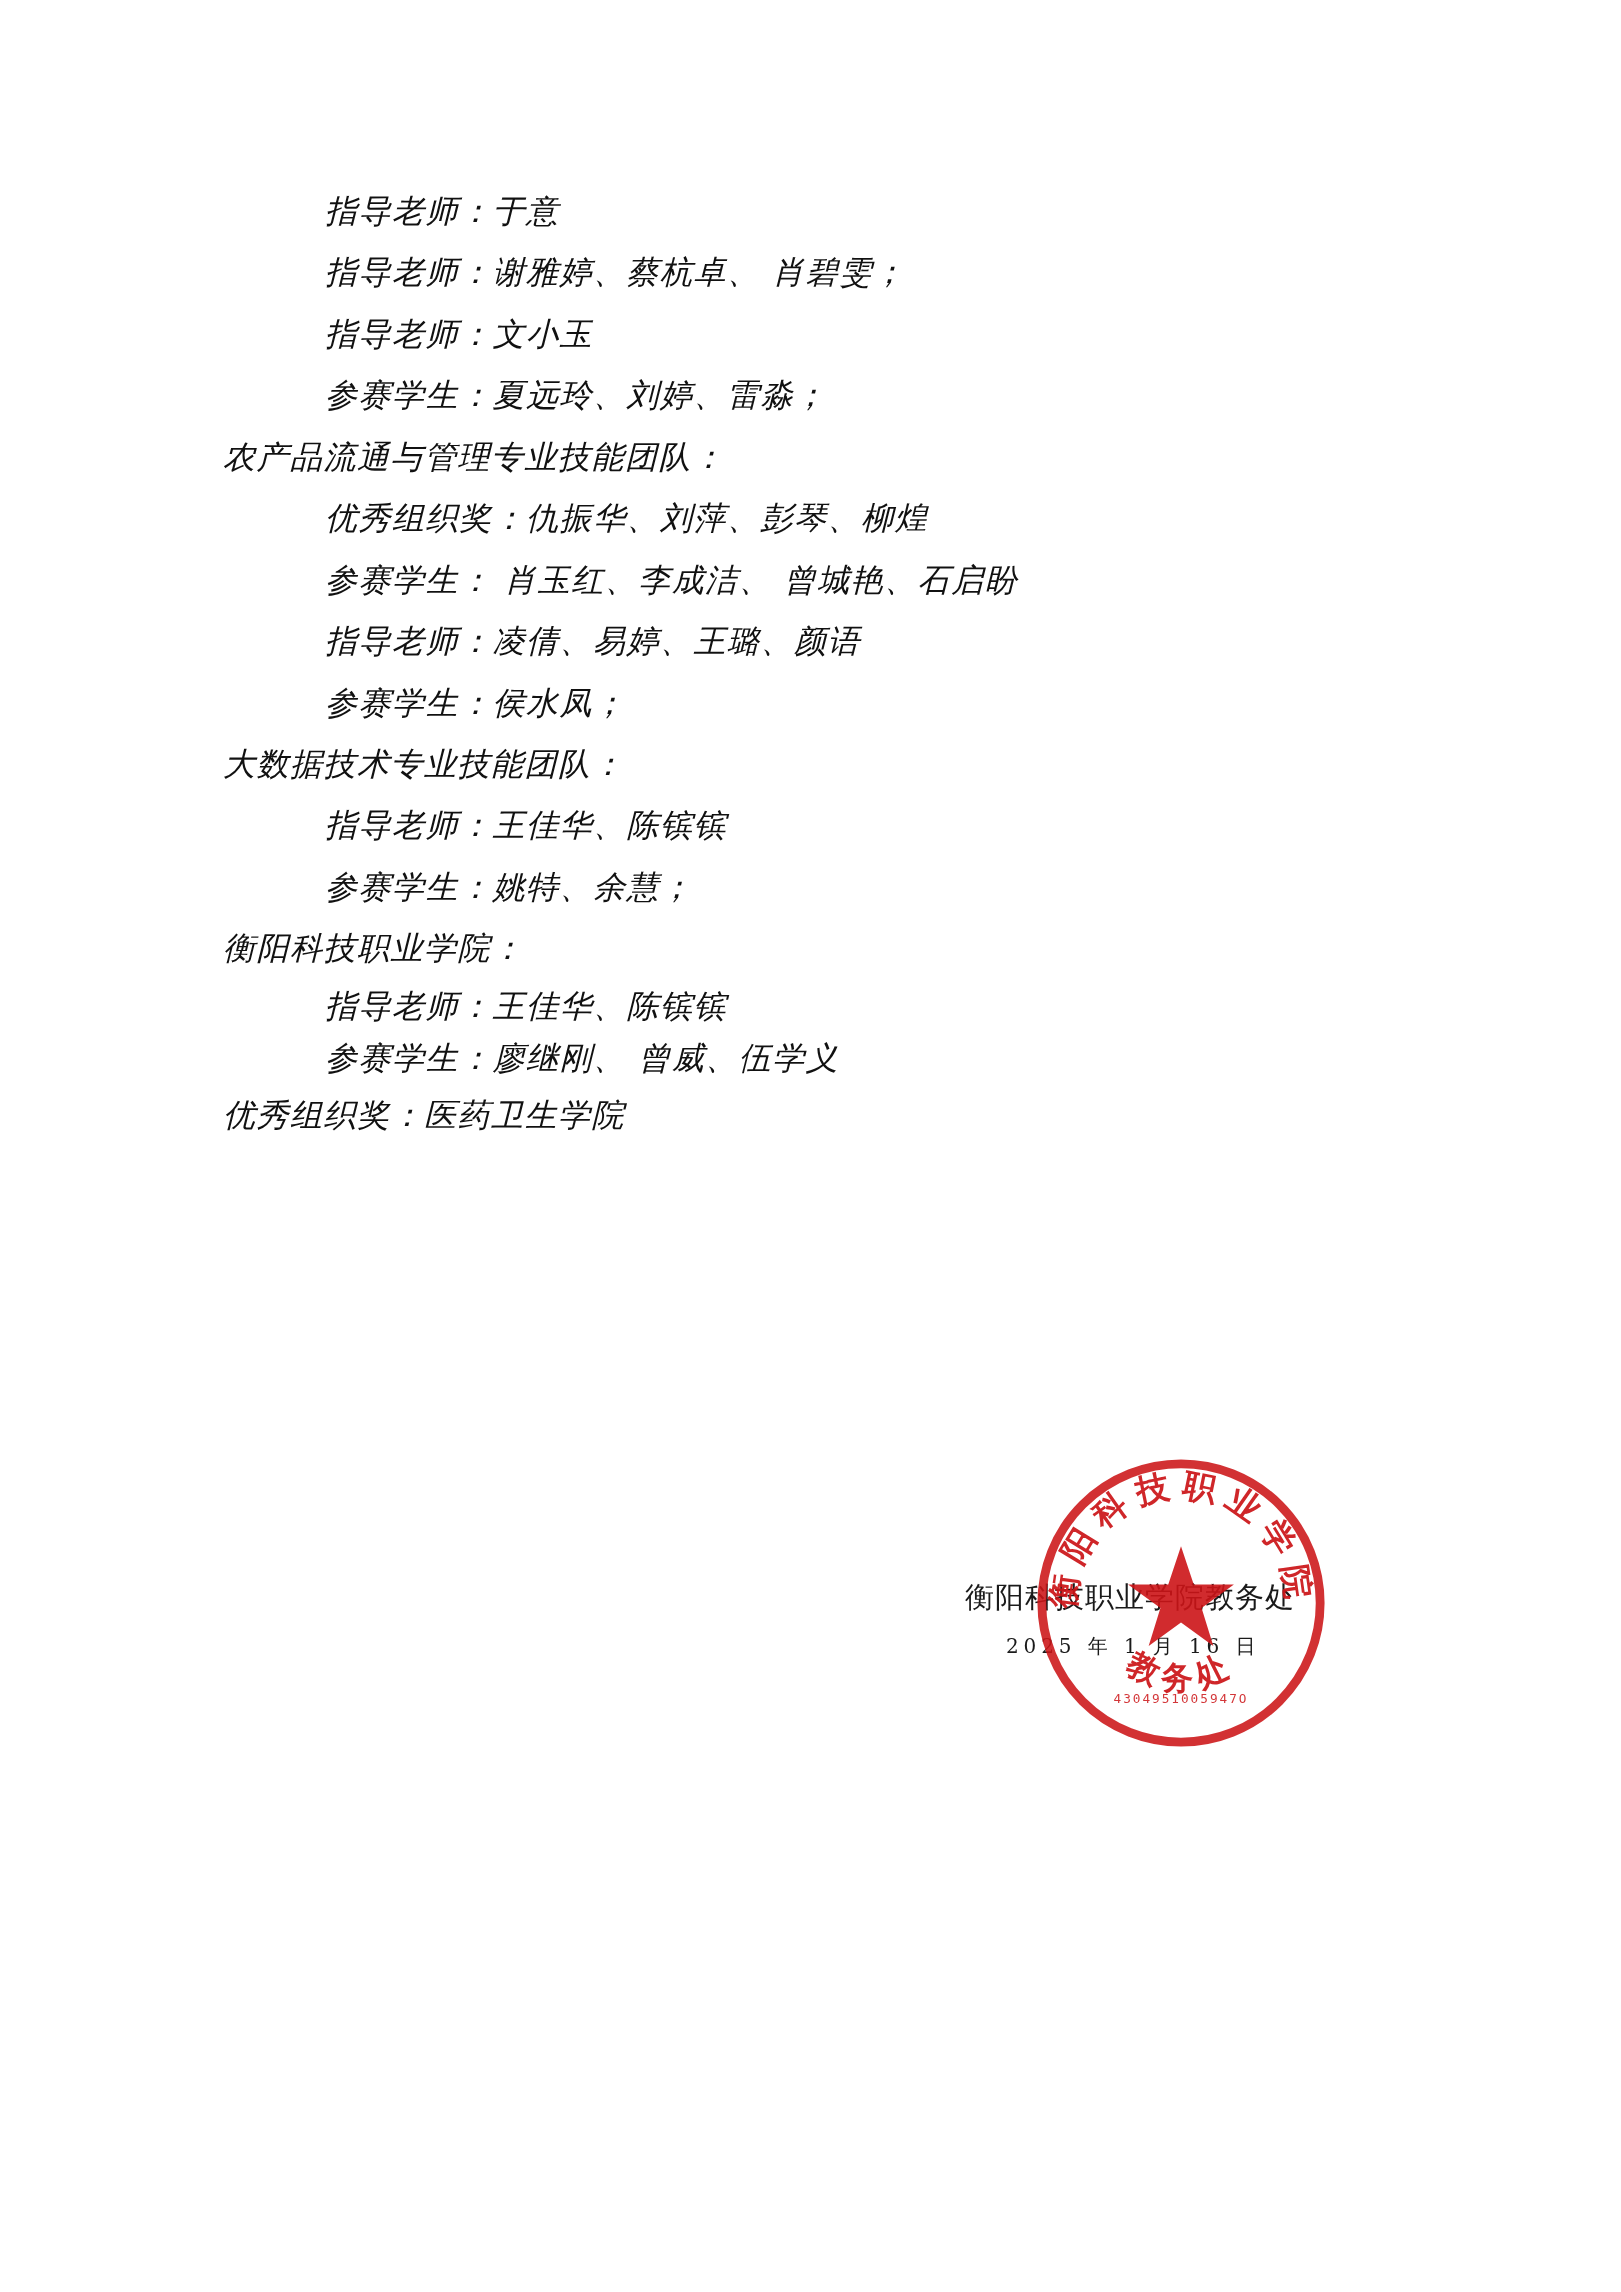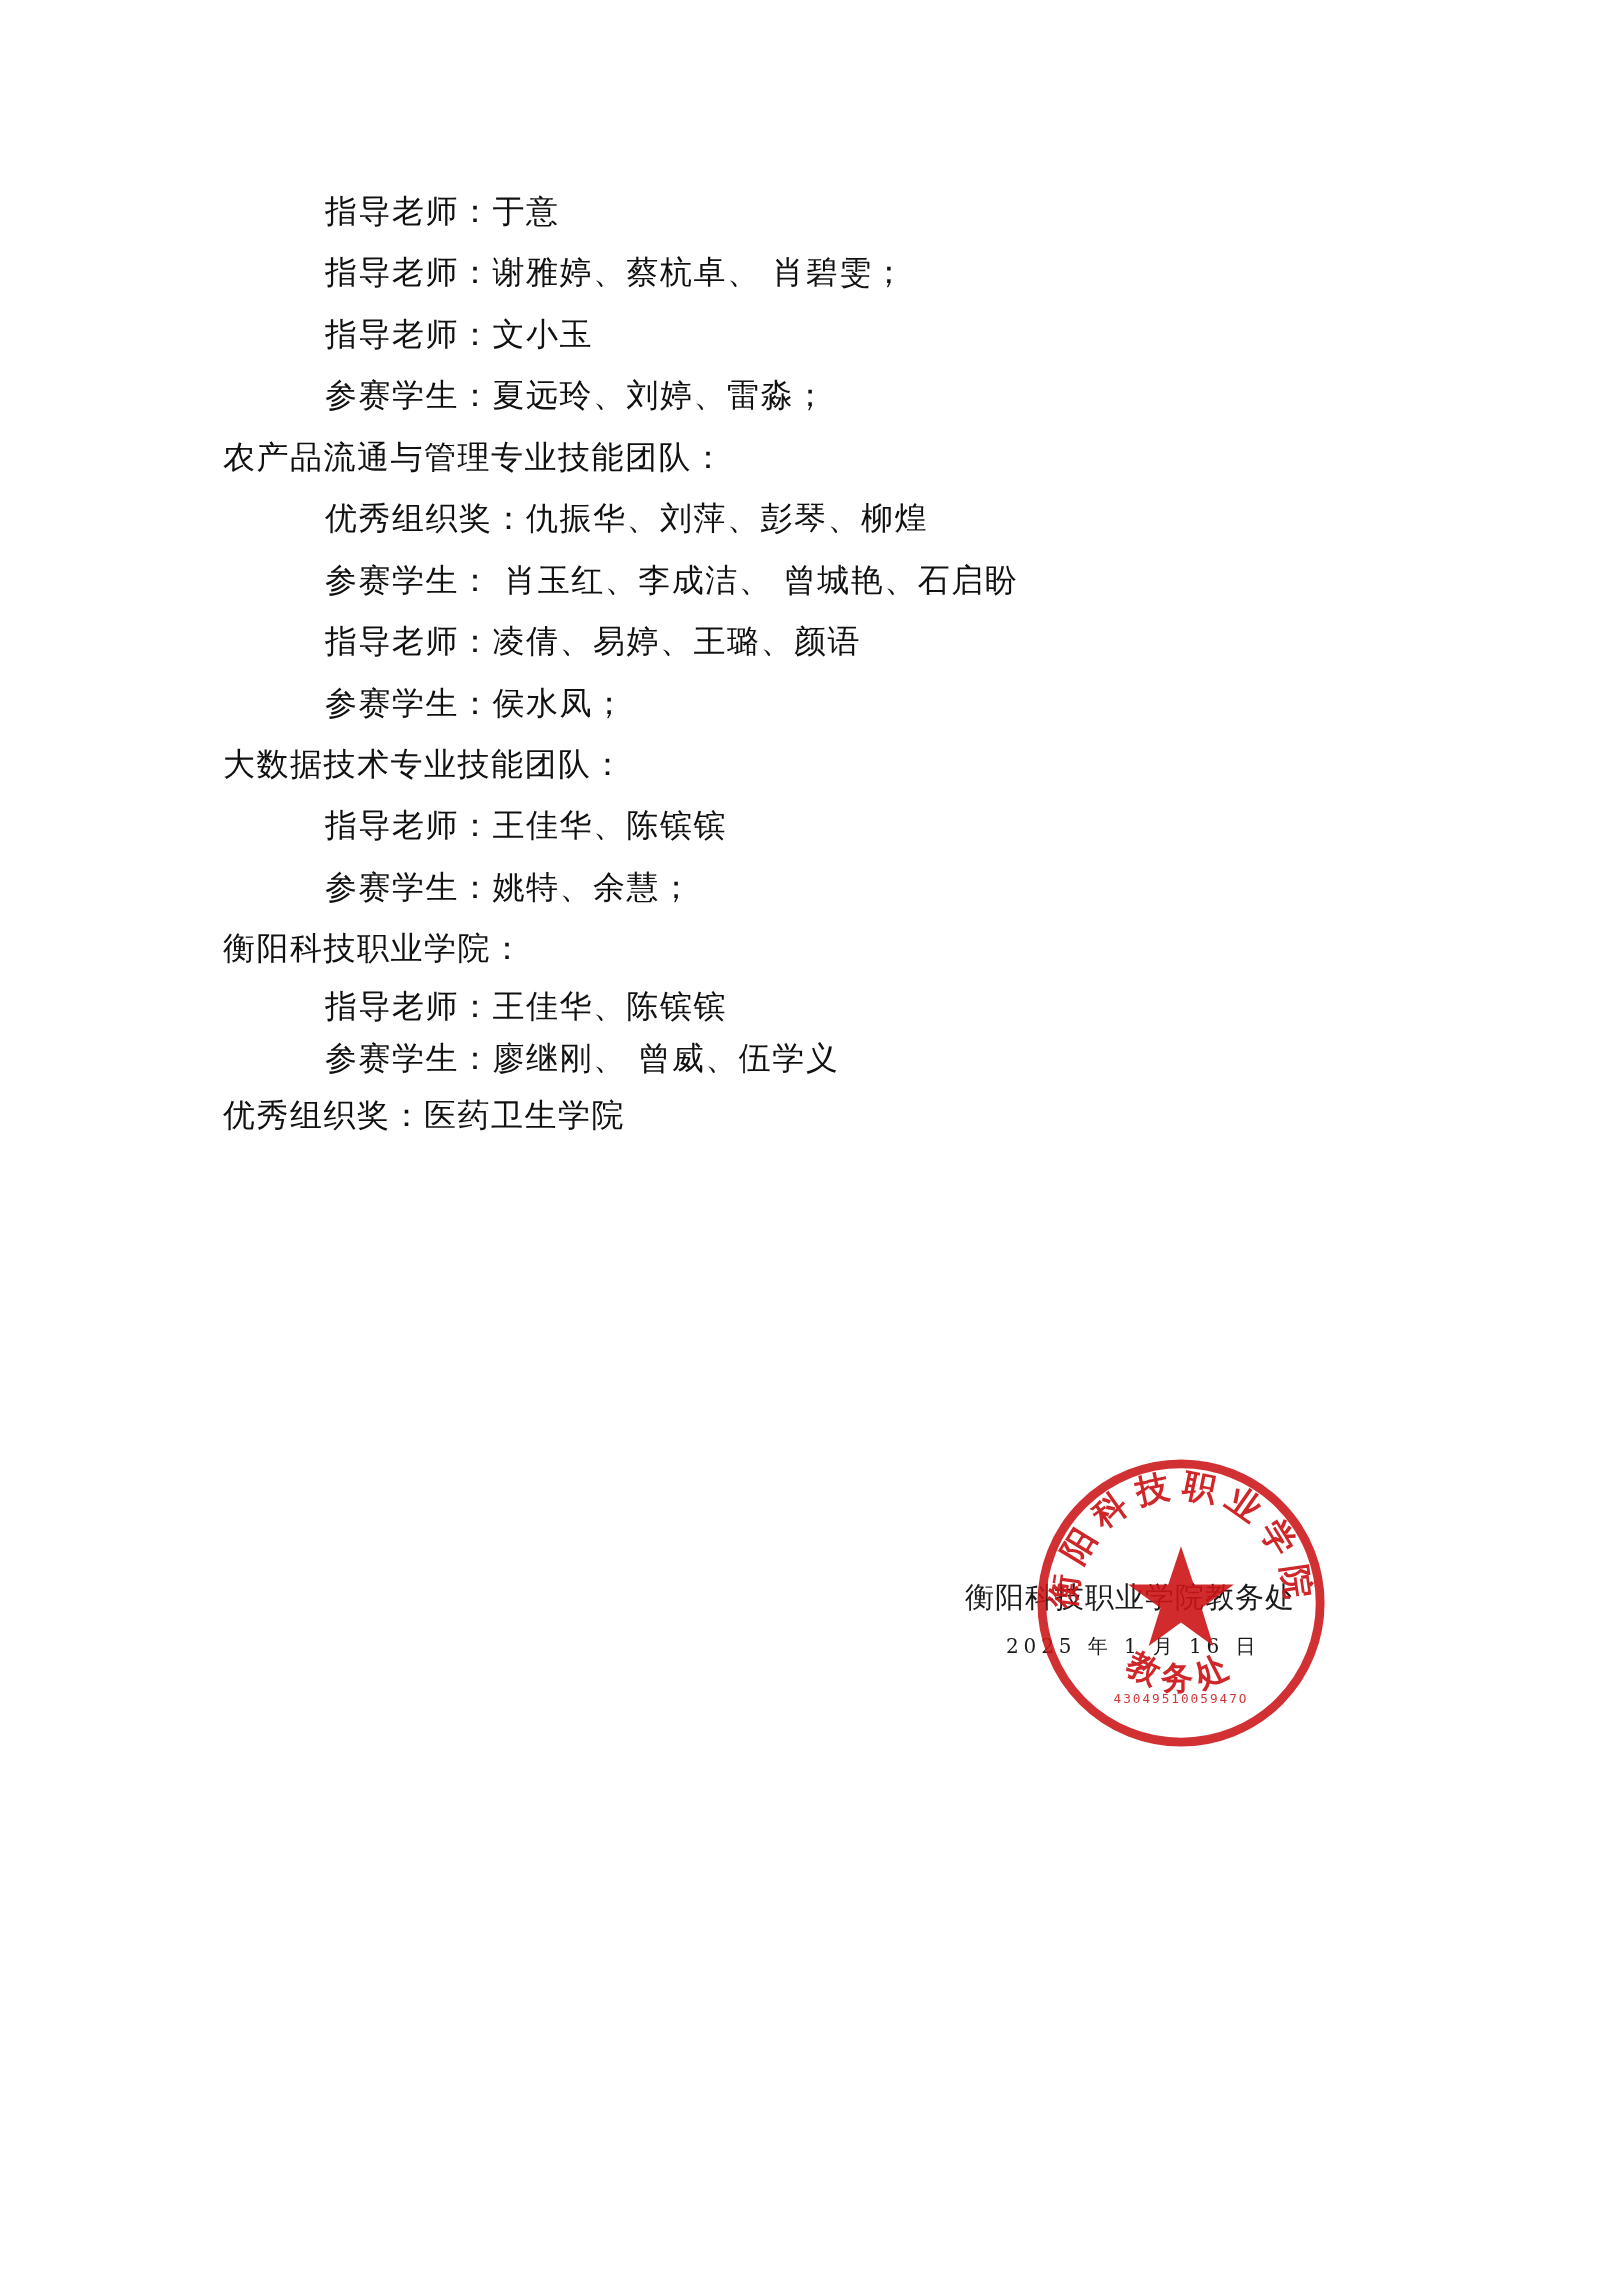--- a/index.html
+++ b/index.html
@@ -15,20 +15,21 @@
     box-sizing: border-box;
     font-family: "DejaVu Serif", "Liberation Serif", serif;
     color: #000000;
     overflow: hidden;
   }
   .body-area {
     position: absolute;
     left: 223px;
     top: 181px;
     width: 1176px;
+    font-style: italic;
   }
   .line {
     font-size: 32px;
     line-height: 1.92;
     letter-spacing: 1.5px;
     white-space: pre;
     color: #111111;
   }
   .indent {
     padding-left: 102px;

